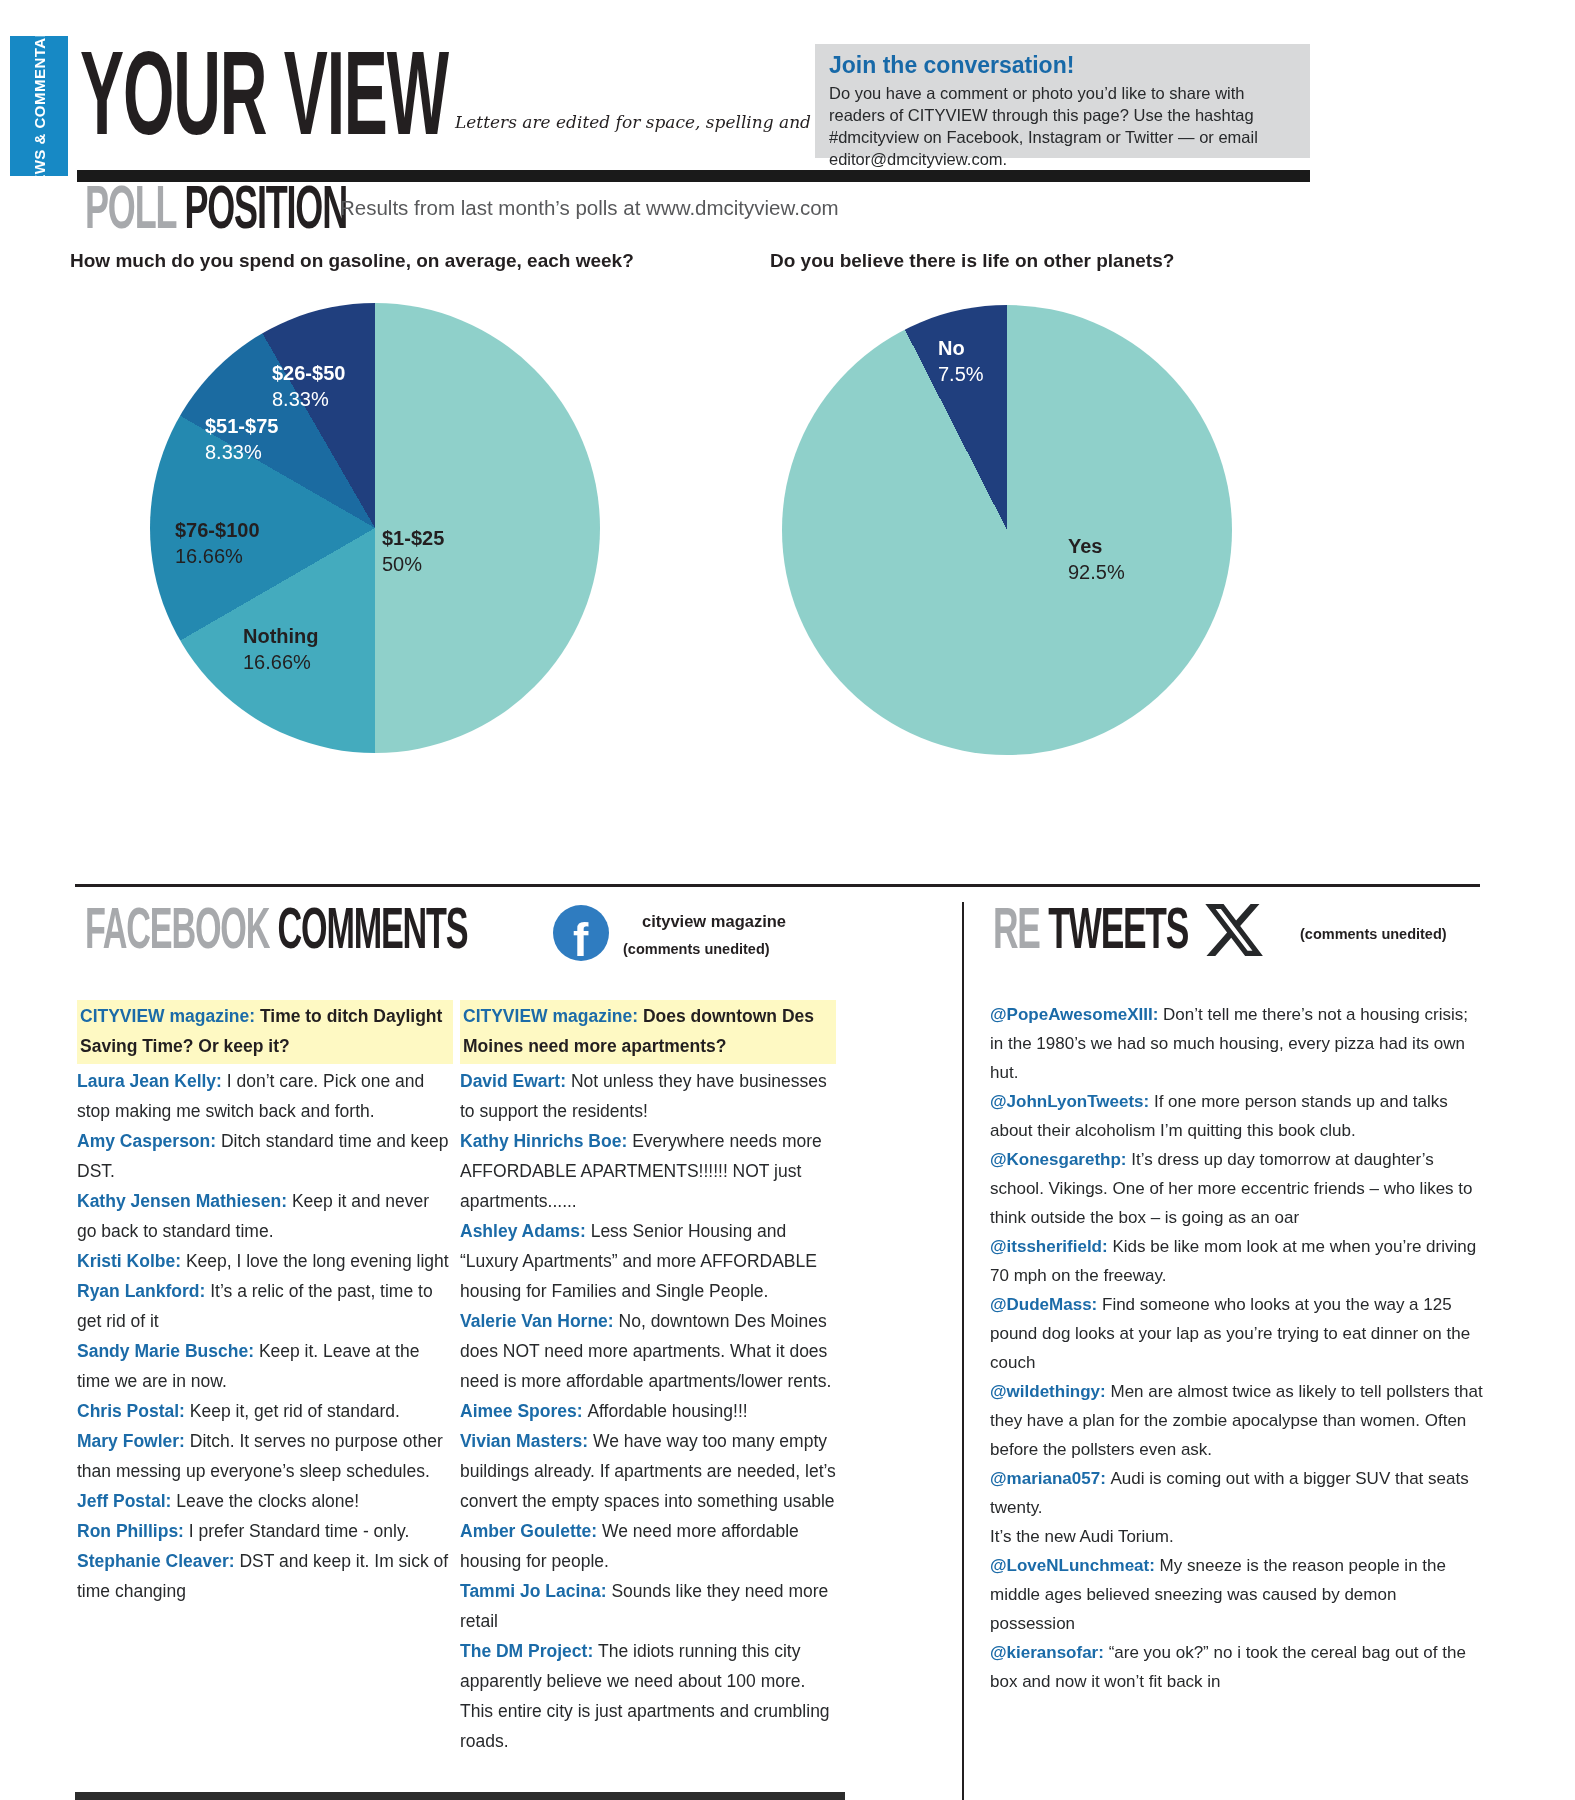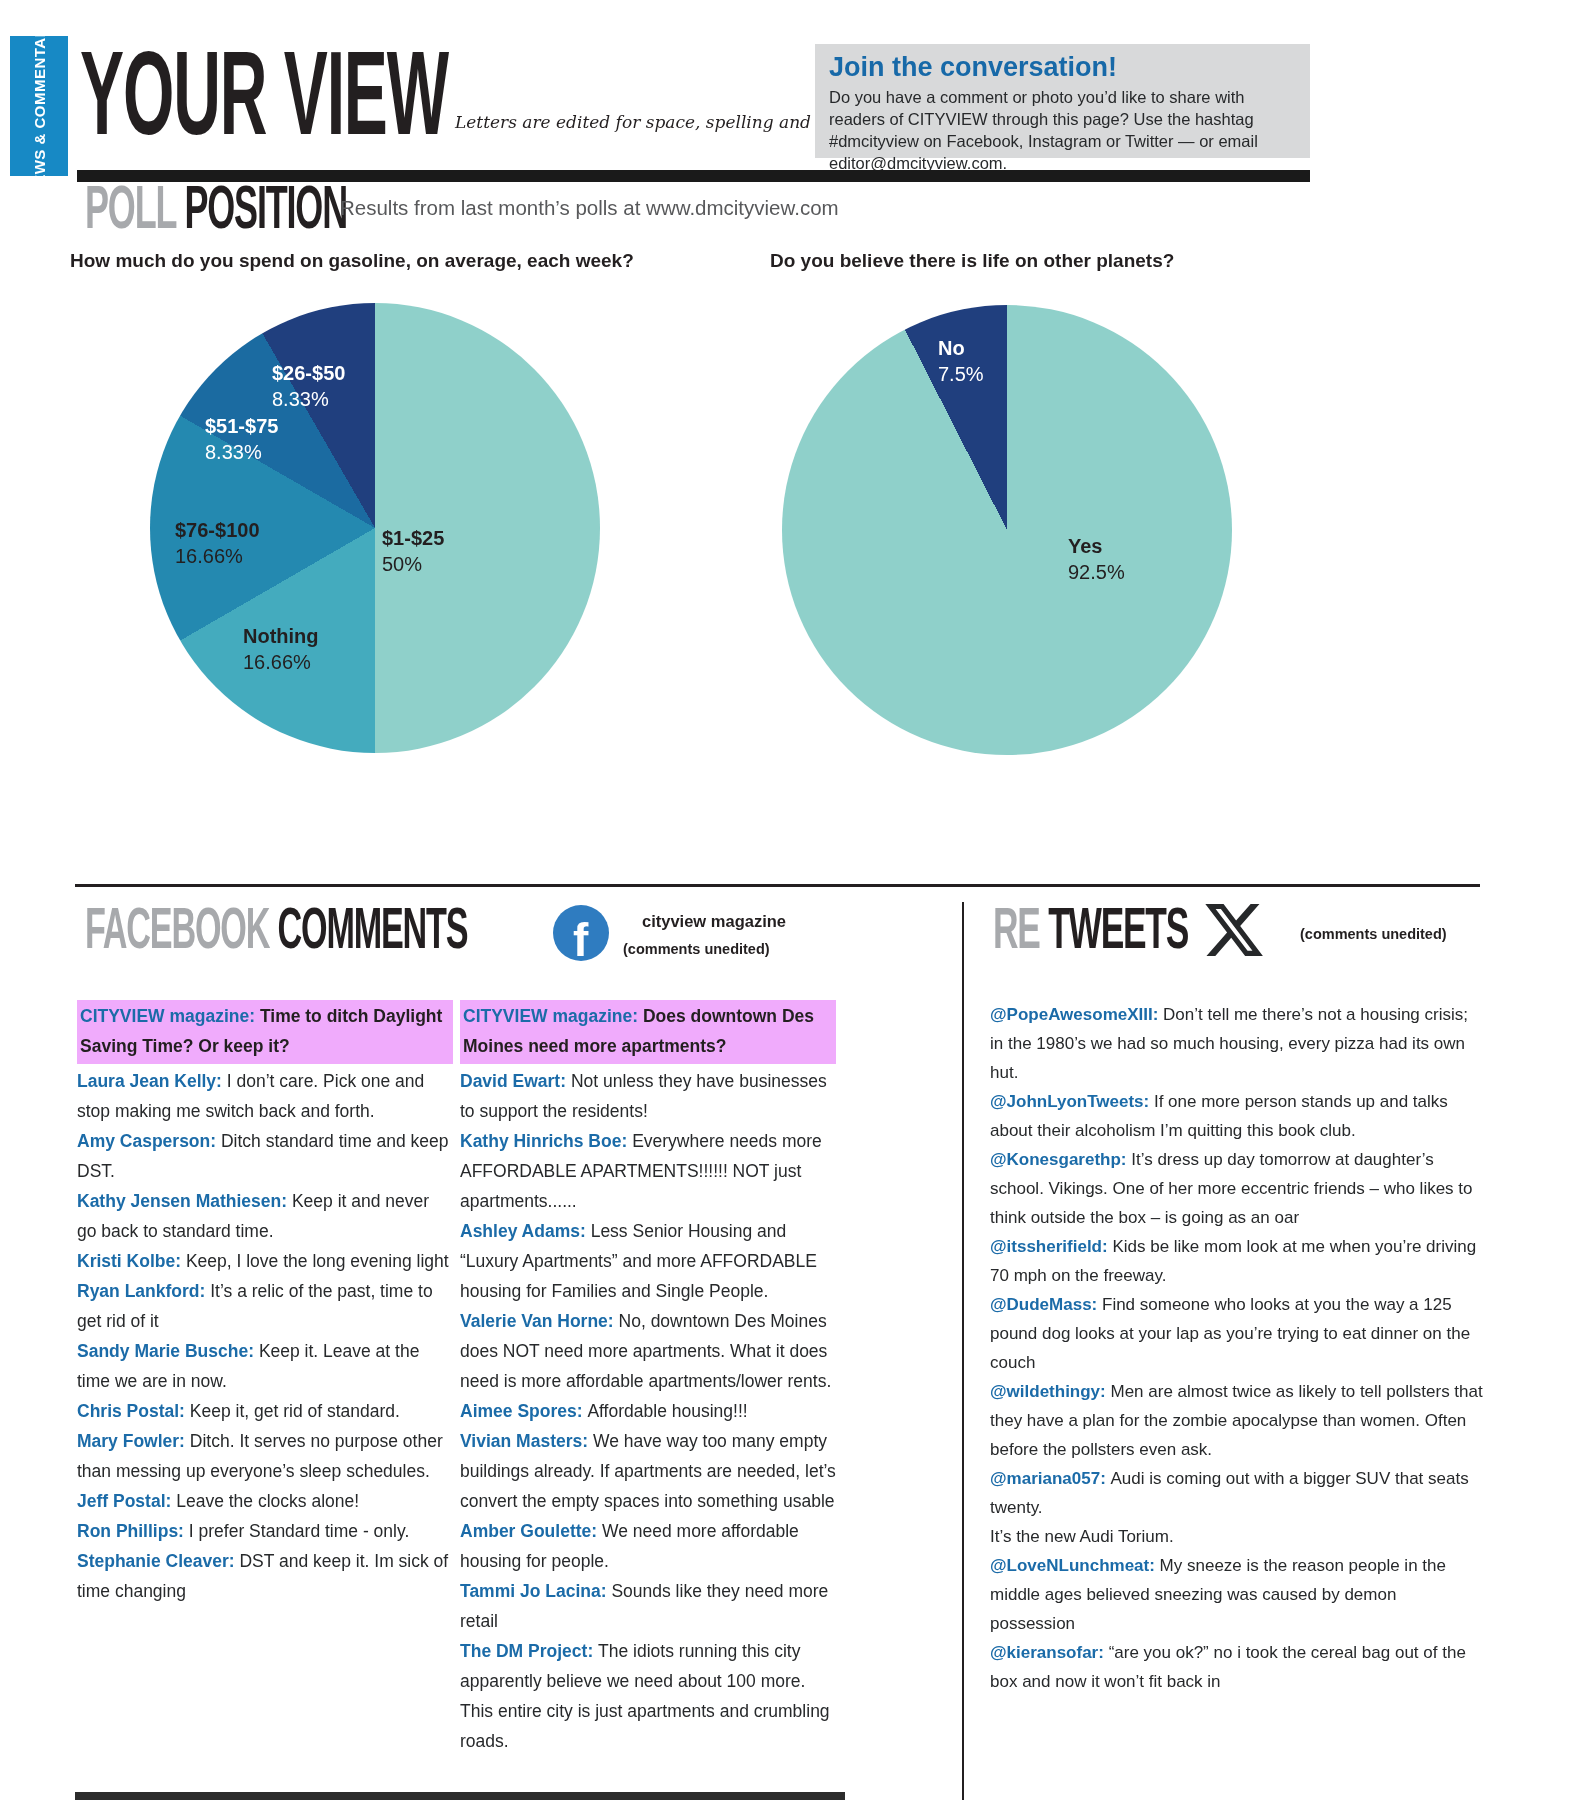--- a/index.html
+++ b/index.html
@@ -10,21 +10,21 @@
   .section-tab{position:absolute;left:10px;top:36px;width:58px;height:140px;background:#1789c5;
         display:flex;align-items:center;justify-content:center;}
   .section-tab span{writing-mode:vertical-rl;transform:rotate(180deg);color:#fff;font-weight:bold;
         font-size:15px;letter-spacing:.5px;white-space:nowrap;}
   .big-head{position:absolute;font-weight:bold;white-space:nowrap;transform-origin:0 0;color:#231f20;letter-spacing:-2px;}
   .your-view{left:80px;top:34px;font-size:118px;line-height:1;transform:scaleX(.56);}
   .letters-note{position:absolute;left:455px;top:112px;font-family:"DejaVu Serif",serif;
         font-style:italic;font-size:17px;color:#231f20;}
   .join-box{position:absolute;left:815px;top:44px;width:495px;height:114px;background:#d8d9da;
         box-sizing:border-box;padding:8px 14px;}
-  .join-title{color:#1769a8;font-weight:bold;font-size:27px;margin:0 0 4px 0;}
+  .join-title{color:#1769a8;font-weight:bold;font-size:23px;margin:0 0 4px 0;}
   .join-body{font-size:16.5px;line-height:1.33;margin:0;color:#27292b;}
   .black-bar{position:absolute;left:77px;top:170px;width:1233px;height:12px;background:#1a1a1a;}
 
   
   .poll-head{left:85px;top:176px;font-size:62px;line-height:1;transform:scaleX(.58);}
   .gray-word{color:#a7a9ac;}
   .poll-sub{position:absolute;left:340px;top:196px;font-size:20.5px;color:#58595b;}
   .pie-question{position:absolute;font-weight:bold;font-size:19px;color:#231f20;}
   .q1{left:70px;top:250px;}
   .q2{left:770px;top:250px;}
@@ -51,21 +51,21 @@
   .fb-account{position:absolute;left:623px;top:912px;font-weight:bold;font-size:16.5px;color:#231f20;margin-left:19px;}
   .fb-note{position:absolute;left:623px;top:941px;font-weight:bold;font-size:14.5px;color:#231f20;}
   .x-logo{position:absolute;left:1202px;top:898px;width:64px;height:64px;}
   .rt-note{position:absolute;left:1300px;top:926px;font-weight:bold;font-size:14.5px;color:#231f20;}
 
   
   .fb-col{position:absolute;top:1000px;width:376px;font-size:17.5px;line-height:30px;}
   .col1{left:77px;}
   .col2{left:460px;}
   .tweets-col{position:absolute;left:990px;top:1000px;width:494px;font-size:17px;line-height:29px;}
-  .fb-q{background:#f0abfc;margin:0 0 2px 0;padding:1px 5px 3px 3px;font-weight:bold;color:#231f20;}
+  .fb-q{background:#fef9c3;margin:0 0 2px 0;padding:1px 5px 3px 3px;font-weight:bold;color:#231f20;}
   .centry{margin:0;}
   .cname{color:#1b6ba8;font-weight:bold;}
   .ctext{white-space:pre-line;color:#27292b;}
 </style>
 </head>
 <body>
 
 <div class="page">
 
   <div class="section-tab">

